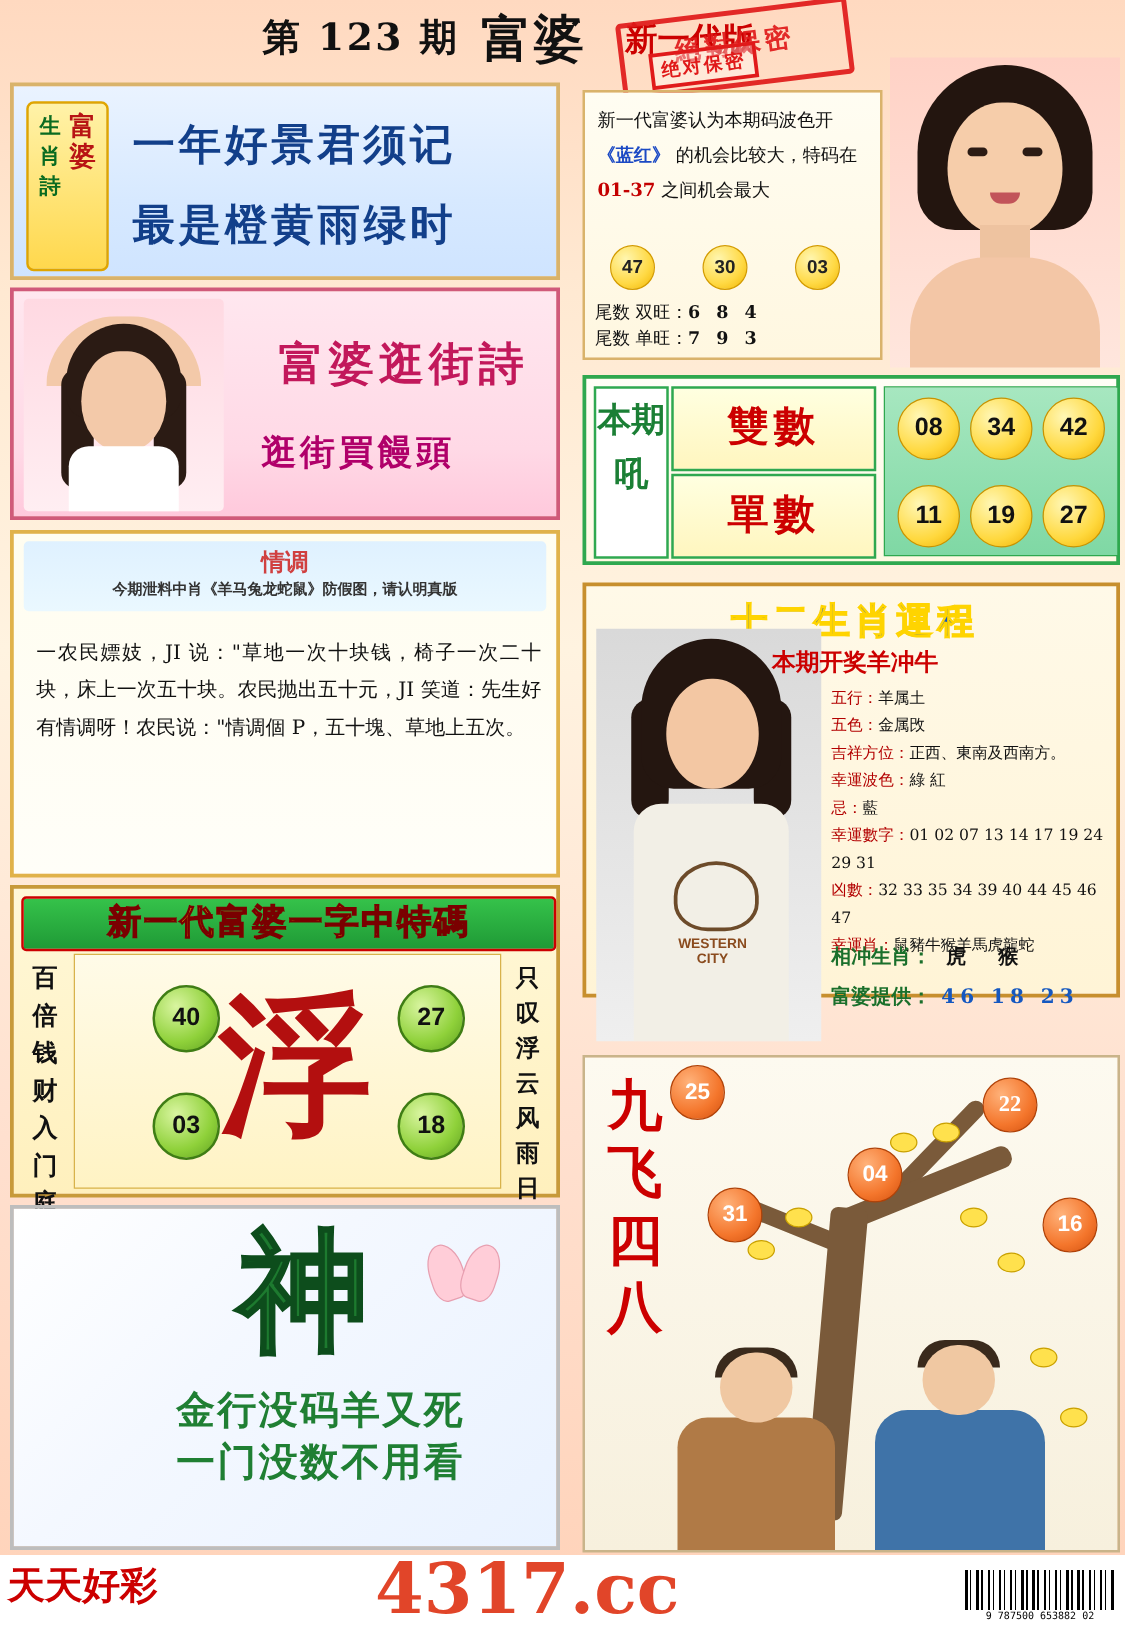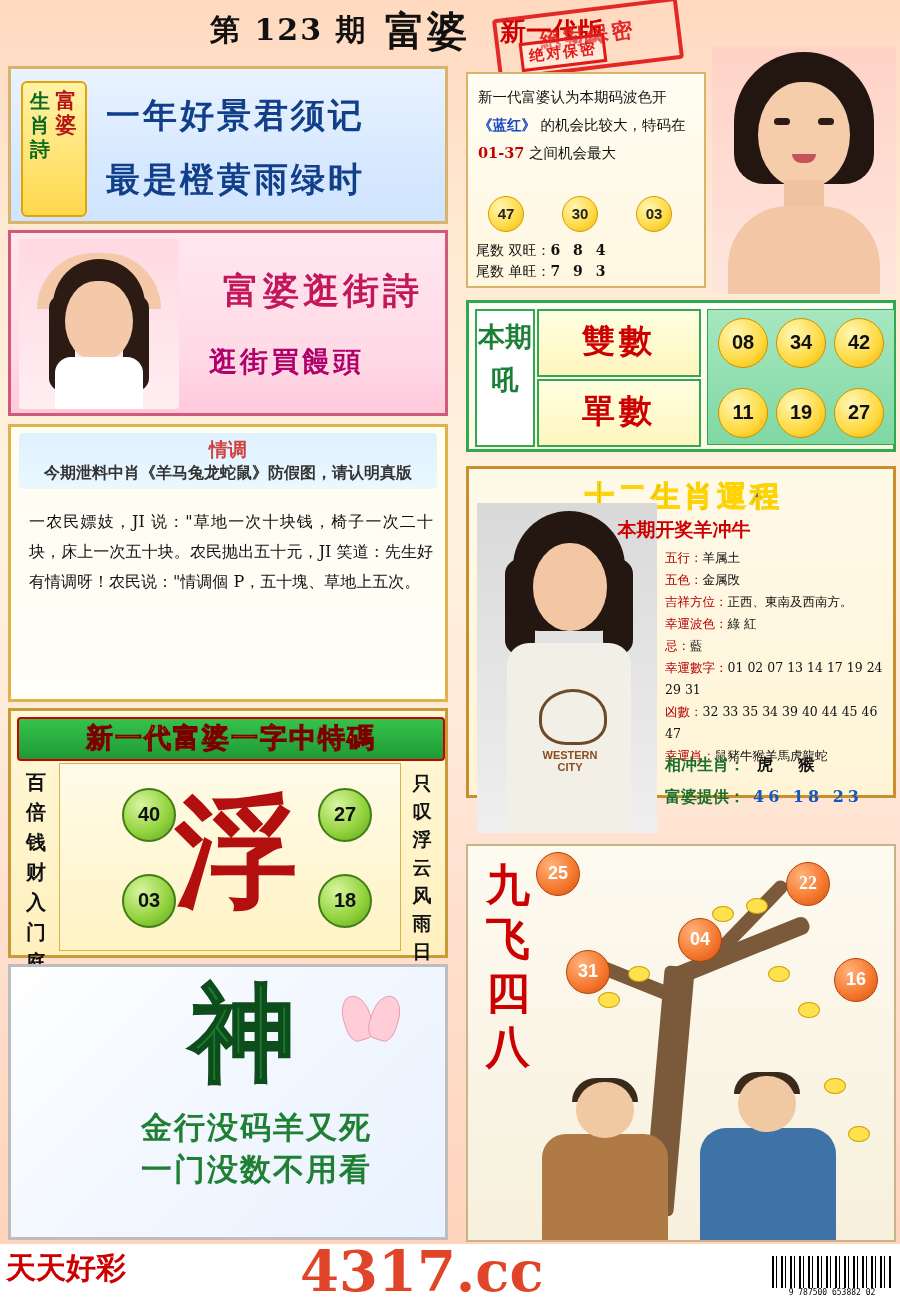--- a/index.html
+++ b/index.html
@@ -18,42 +18,42 @@
   .stamp{position:absolute;left:495px;top:8px;width:178px;height:54px;border:4px solid #e01a1a;transform:rotate(-7deg);border-radius:4px;opacity:.92;}
   .stamp span{display:block;text-align:center;color:#e01a1a;font-size:21px;font-weight:bold;line-height:46px;letter-spacing:3px;font-family:"DejaVu Serif","Liberation Serif",serif;}
   .stamp2{position:absolute;left:520px;top:38px;transform:rotate(-7deg);color:#e01a1a;border:3px solid #e01a1a;font-size:15px;padding:2px 6px;background:rgba(255,255,255,.35);letter-spacing:2px;font-weight:bold;}
 
   
   .panel{position:absolute;box-sizing:border-box;}
 
   
   .p-poem{left:8px;top:66px;width:440px;height:158px;border:3px solid #d9b36b;background:linear-gradient(180deg,#eaf3ff,#d7e9ff 60%,#cfe4ff);}
   .poem-badge{position:absolute;left:10px;top:12px;width:62px;height:132px;background:linear-gradient(180deg,#fff2a8,#ffd84d);border:2px solid #e0a500;border-radius:6px;}
-  .poem-badge .bcol{position:absolute;top:6px;width:26px;text-align:center;font-size:20px;font-weight:bold;color:#0a6b20;line-height:24px;font-family:"DejaVu Serif","Liberation Serif",serif;}
+  .poem-badge .bcol{position:absolute;top:6px;width:26px;text-align:center;font-size:17px;font-weight:bold;color:#0a6b20;line-height:24px;font-family:"DejaVu Serif","Liberation Serif",serif;}
   .poem-badge .b1{left:4px;}
   .poem-badge .b2{left:30px;color:#b81414;font-size:21px;}
   .poem-line{position:absolute;left:95px;font-size:34px;font-weight:bold;color:#123f8a;font-family:"DejaVu Serif","Liberation Serif",serif;letter-spacing:3px;}
   .poem-l1{top:24px;}
   .poem-l2{top:88px;}
 
   .p-street{left:8px;top:230px;width:440px;height:186px;border:3px solid #d05a7a;background:linear-gradient(180deg,#ffe7ef,#ffd9e6 70%,#ffc9dc);}
   .girl1{position:absolute;left:8px;top:6px;width:160px;height:170px;border-radius:4px;overflow:hidden;background:linear-gradient(180deg,#ffd9e2,#ffeef2);}
   .girl1 .face{position:absolute;left:46px;top:42px;width:68px;height:80px;border-radius:50%/55%;background:#f3c9a9;}
   .girl1 .hair{position:absolute;left:34px;top:20px;width:92px;height:76px;border-radius:46px 46px 18px 18px;background:#2b1b14;}
   .girl1 .hairL{position:absolute;left:30px;top:56px;width:26px;height:96px;background:#2b1b14;border-radius:14px;}
   .girl1 .hairR{position:absolute;left:104px;top:56px;width:26px;height:96px;background:#2b1b14;border-radius:14px;}
   .girl1 .arm{position:absolute;left:18px;top:14px;width:124px;height:56px;border:16px solid #f3c9a9;border-bottom:none;border-radius:64px 64px 0 0;box-sizing:border-box;}
   .girl1 .body{position:absolute;left:36px;top:118px;width:88px;height:56px;background:#fff;border-radius:16px 16px 0 0;}
   .street-t1{position:absolute;left:212px;top:34px;font-size:36px;font-weight:bold;color:#c2185b;font-family:"DejaVu Serif","Liberation Serif",serif;letter-spacing:4px;}
   .street-t2{position:absolute;left:198px;top:110px;font-size:28px;font-weight:bold;color:#b0006a;font-family:"DejaVu Serif","Liberation Serif",serif;letter-spacing:3px;}
 
   .p-story{left:8px;top:424px;width:440px;height:278px;border:3px solid #e0b24a;background:linear-gradient(180deg,#fffdf0,#fffef8);}
   .story-head{position:absolute;left:8px;top:6px;width:418px;height:56px;background:linear-gradient(180deg,#dff1ff,#eaf8ff);border-radius:4px;}
   .story-title{position:absolute;left:0;top:4px;width:418px;text-align:center;font-size:19px;font-weight:bold;color:#d04040;font-family:"DejaVu Serif","Liberation Serif",serif;}
-  .story-note{position:absolute;left:0;top:30px;width:418px;text-align:center;font-size:16px;font-weight:bold;color:#333;}
+  .story-note{position:absolute;left:0;top:30px;width:418px;text-align:center;font-size:12px;font-weight:bold;color:#333;}
   .story-body{position:absolute;left:18px;top:80px;width:404px;font-size:16px;line-height:30px;color:#111;font-family:"DejaVu Serif","Liberation Serif",serif;text-align:justify;}
 
   .p-word{left:8px;top:708px;width:440px;height:250px;border:3px solid #c79a3a;background:linear-gradient(180deg,#fff8d8,#fff0bd);}
   .word-banner{position:absolute;left:6px;top:6px;width:424px;height:40px;background:linear-gradient(180deg,#35c24a,#1f9a36);border:2px solid #c00;border-radius:4px;}
   .word-banner span{display:block;text-align:center;line-height:38px;font-size:27px;font-weight:bold;color:#ffe600;font-family:"DejaVu Serif","Liberation Serif",serif;letter-spacing:2px;-webkit-text-stroke:1px #7a0000;}
   .word-left{position:absolute;left:12px;top:56px;width:26px;font-size:20px;font-weight:bold;color:#111;line-height:30px;text-align:center;font-family:"DejaVu Serif","Liberation Serif",serif;}
   .word-right{position:absolute;right:10px;top:58px;width:26px;font-size:19px;font-weight:bold;color:#111;line-height:28px;text-align:center;font-family:"DejaVu Serif","Liberation Serif",serif;}
   .word-box{position:absolute;left:48px;top:52px;width:340px;height:186px;background:linear-gradient(180deg,#fffbe8,#fff3c4);border:1px solid #d8b24b;}
   .big-char{position:absolute;left:115px;top:28px;font-size:122px;line-height:118px;font-weight:bold;color:#b30f0f;font-family:"DejaVu Serif","Liberation Serif",serif;}
   .ball{position:absolute;width:50px;height:50px;border-radius:50%;background:radial-gradient(circle at 34% 30%,#d9f5a0,#8fd13a 60%,#5fa021);border:2px solid #3f7d15;color:#111;font-size:20px;font-weight:bold;text-align:center;line-height:48px;}

